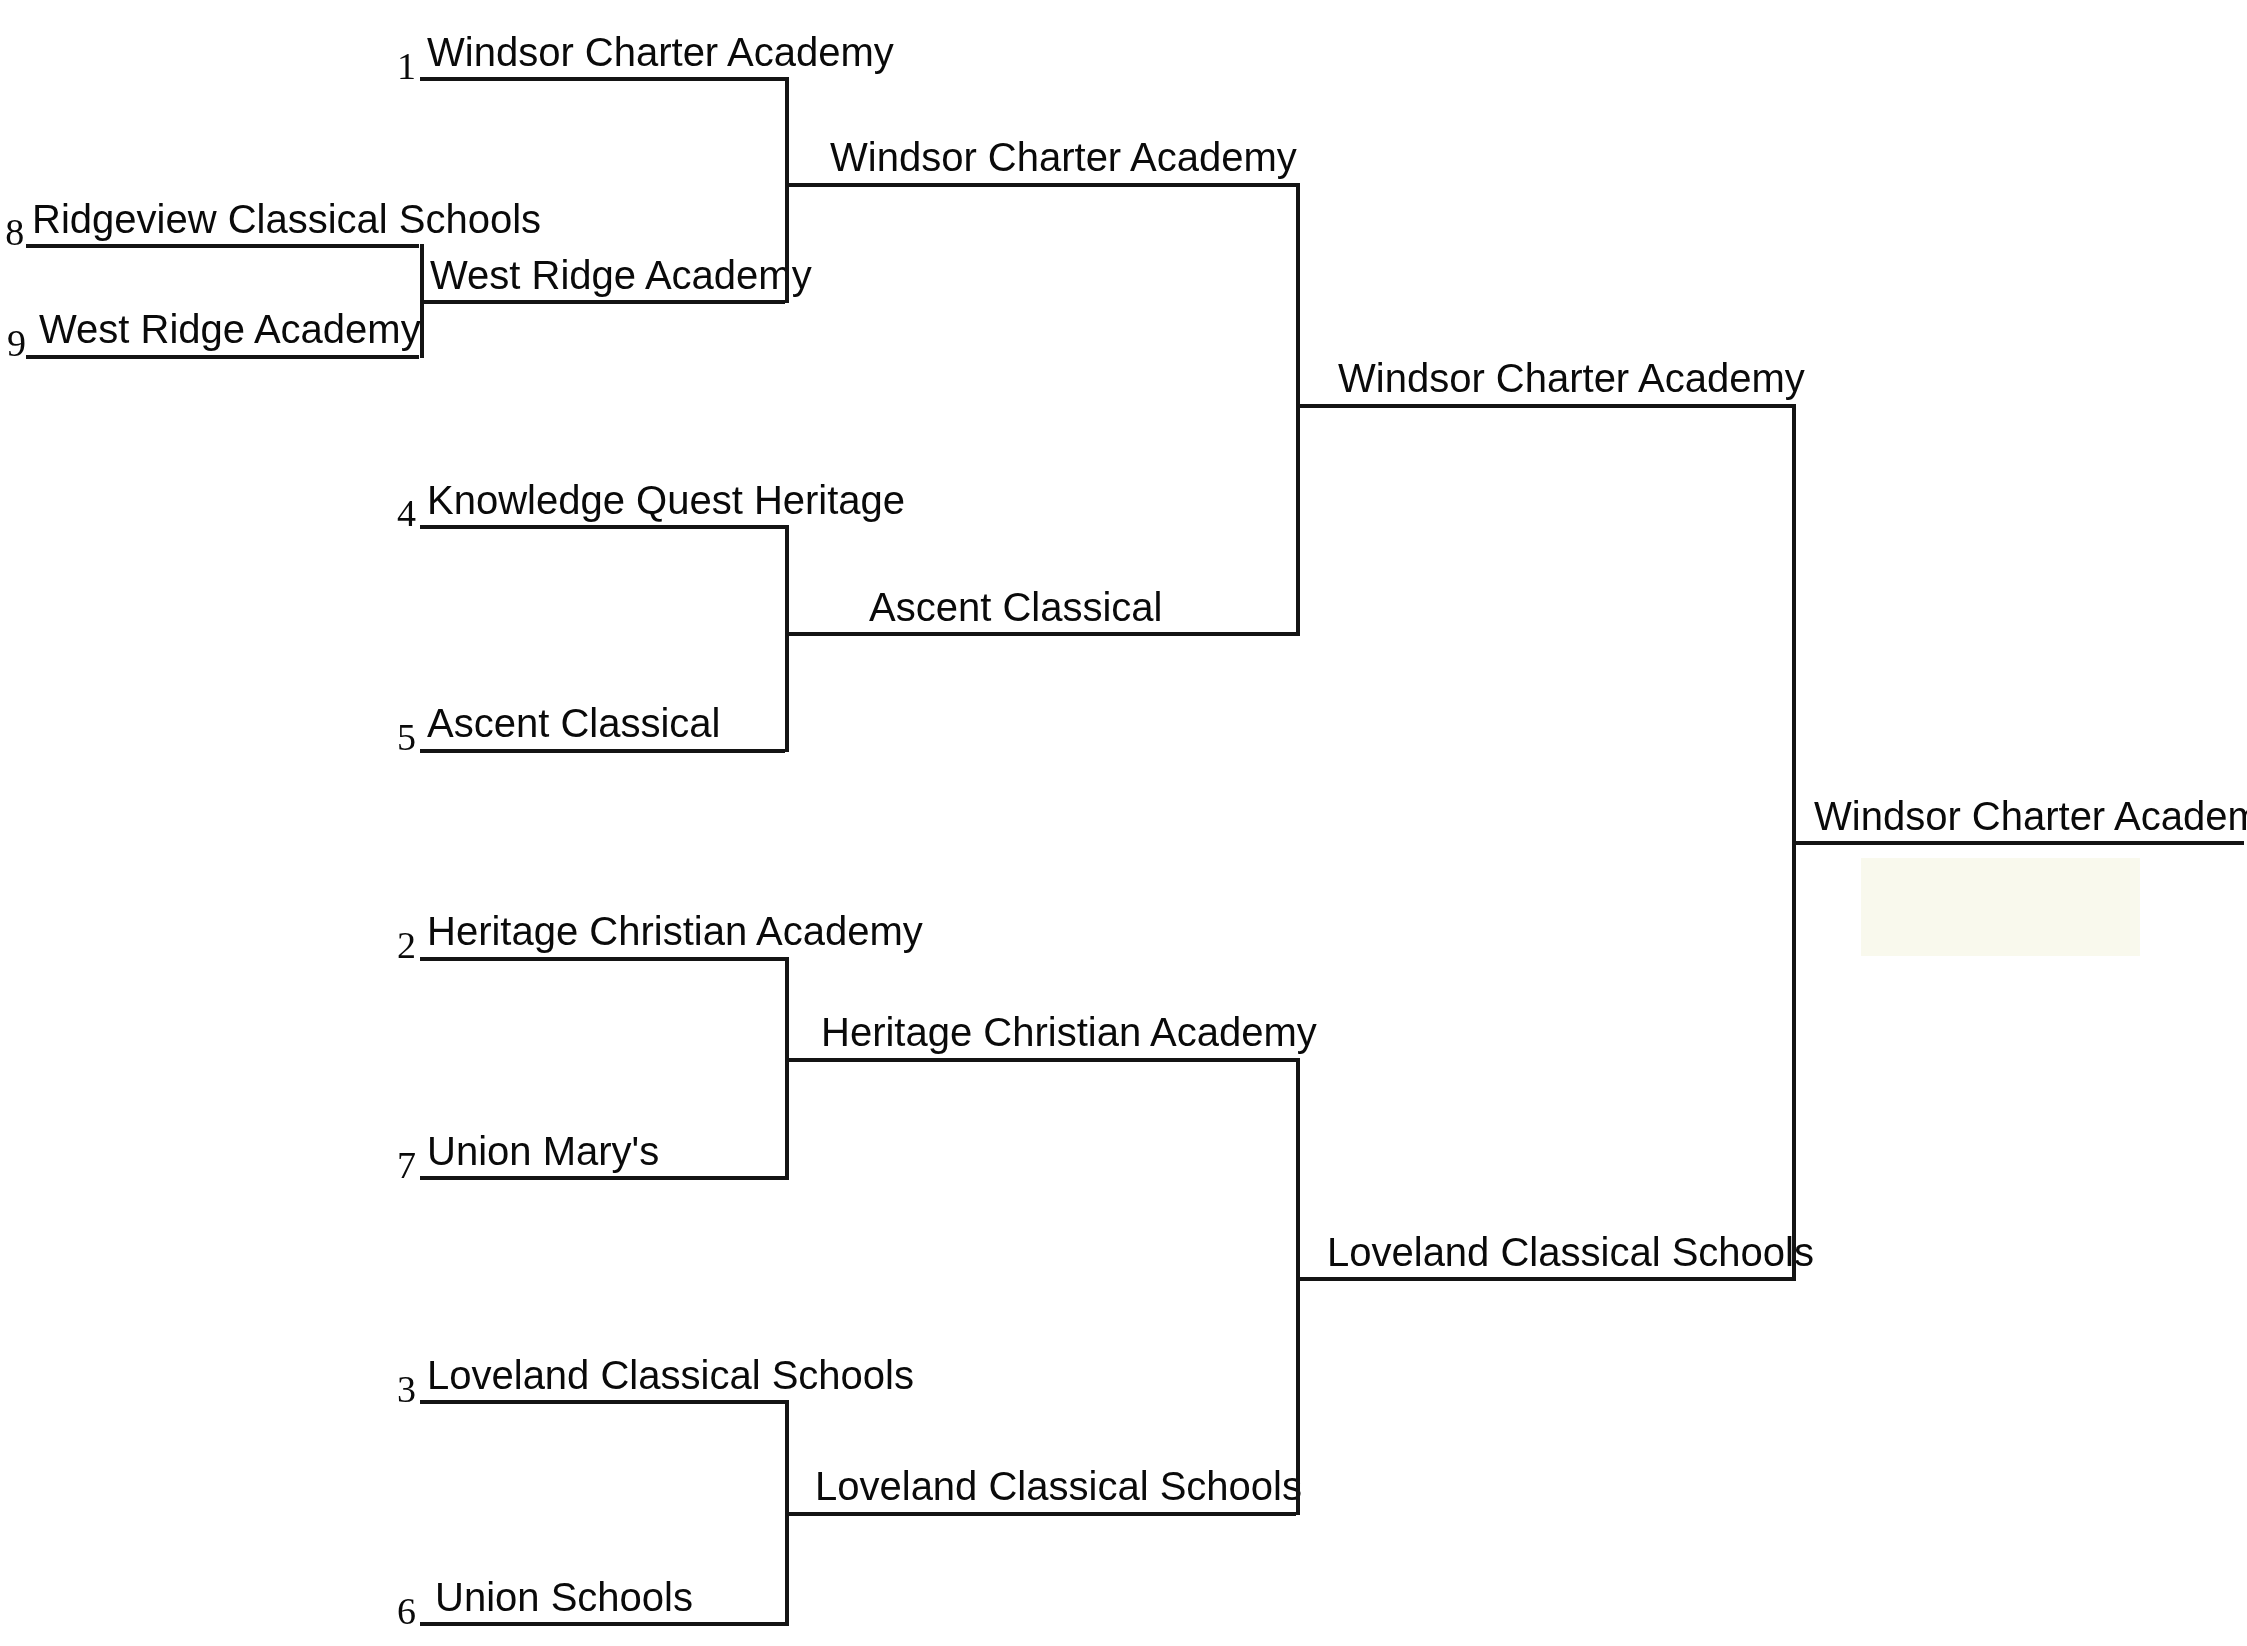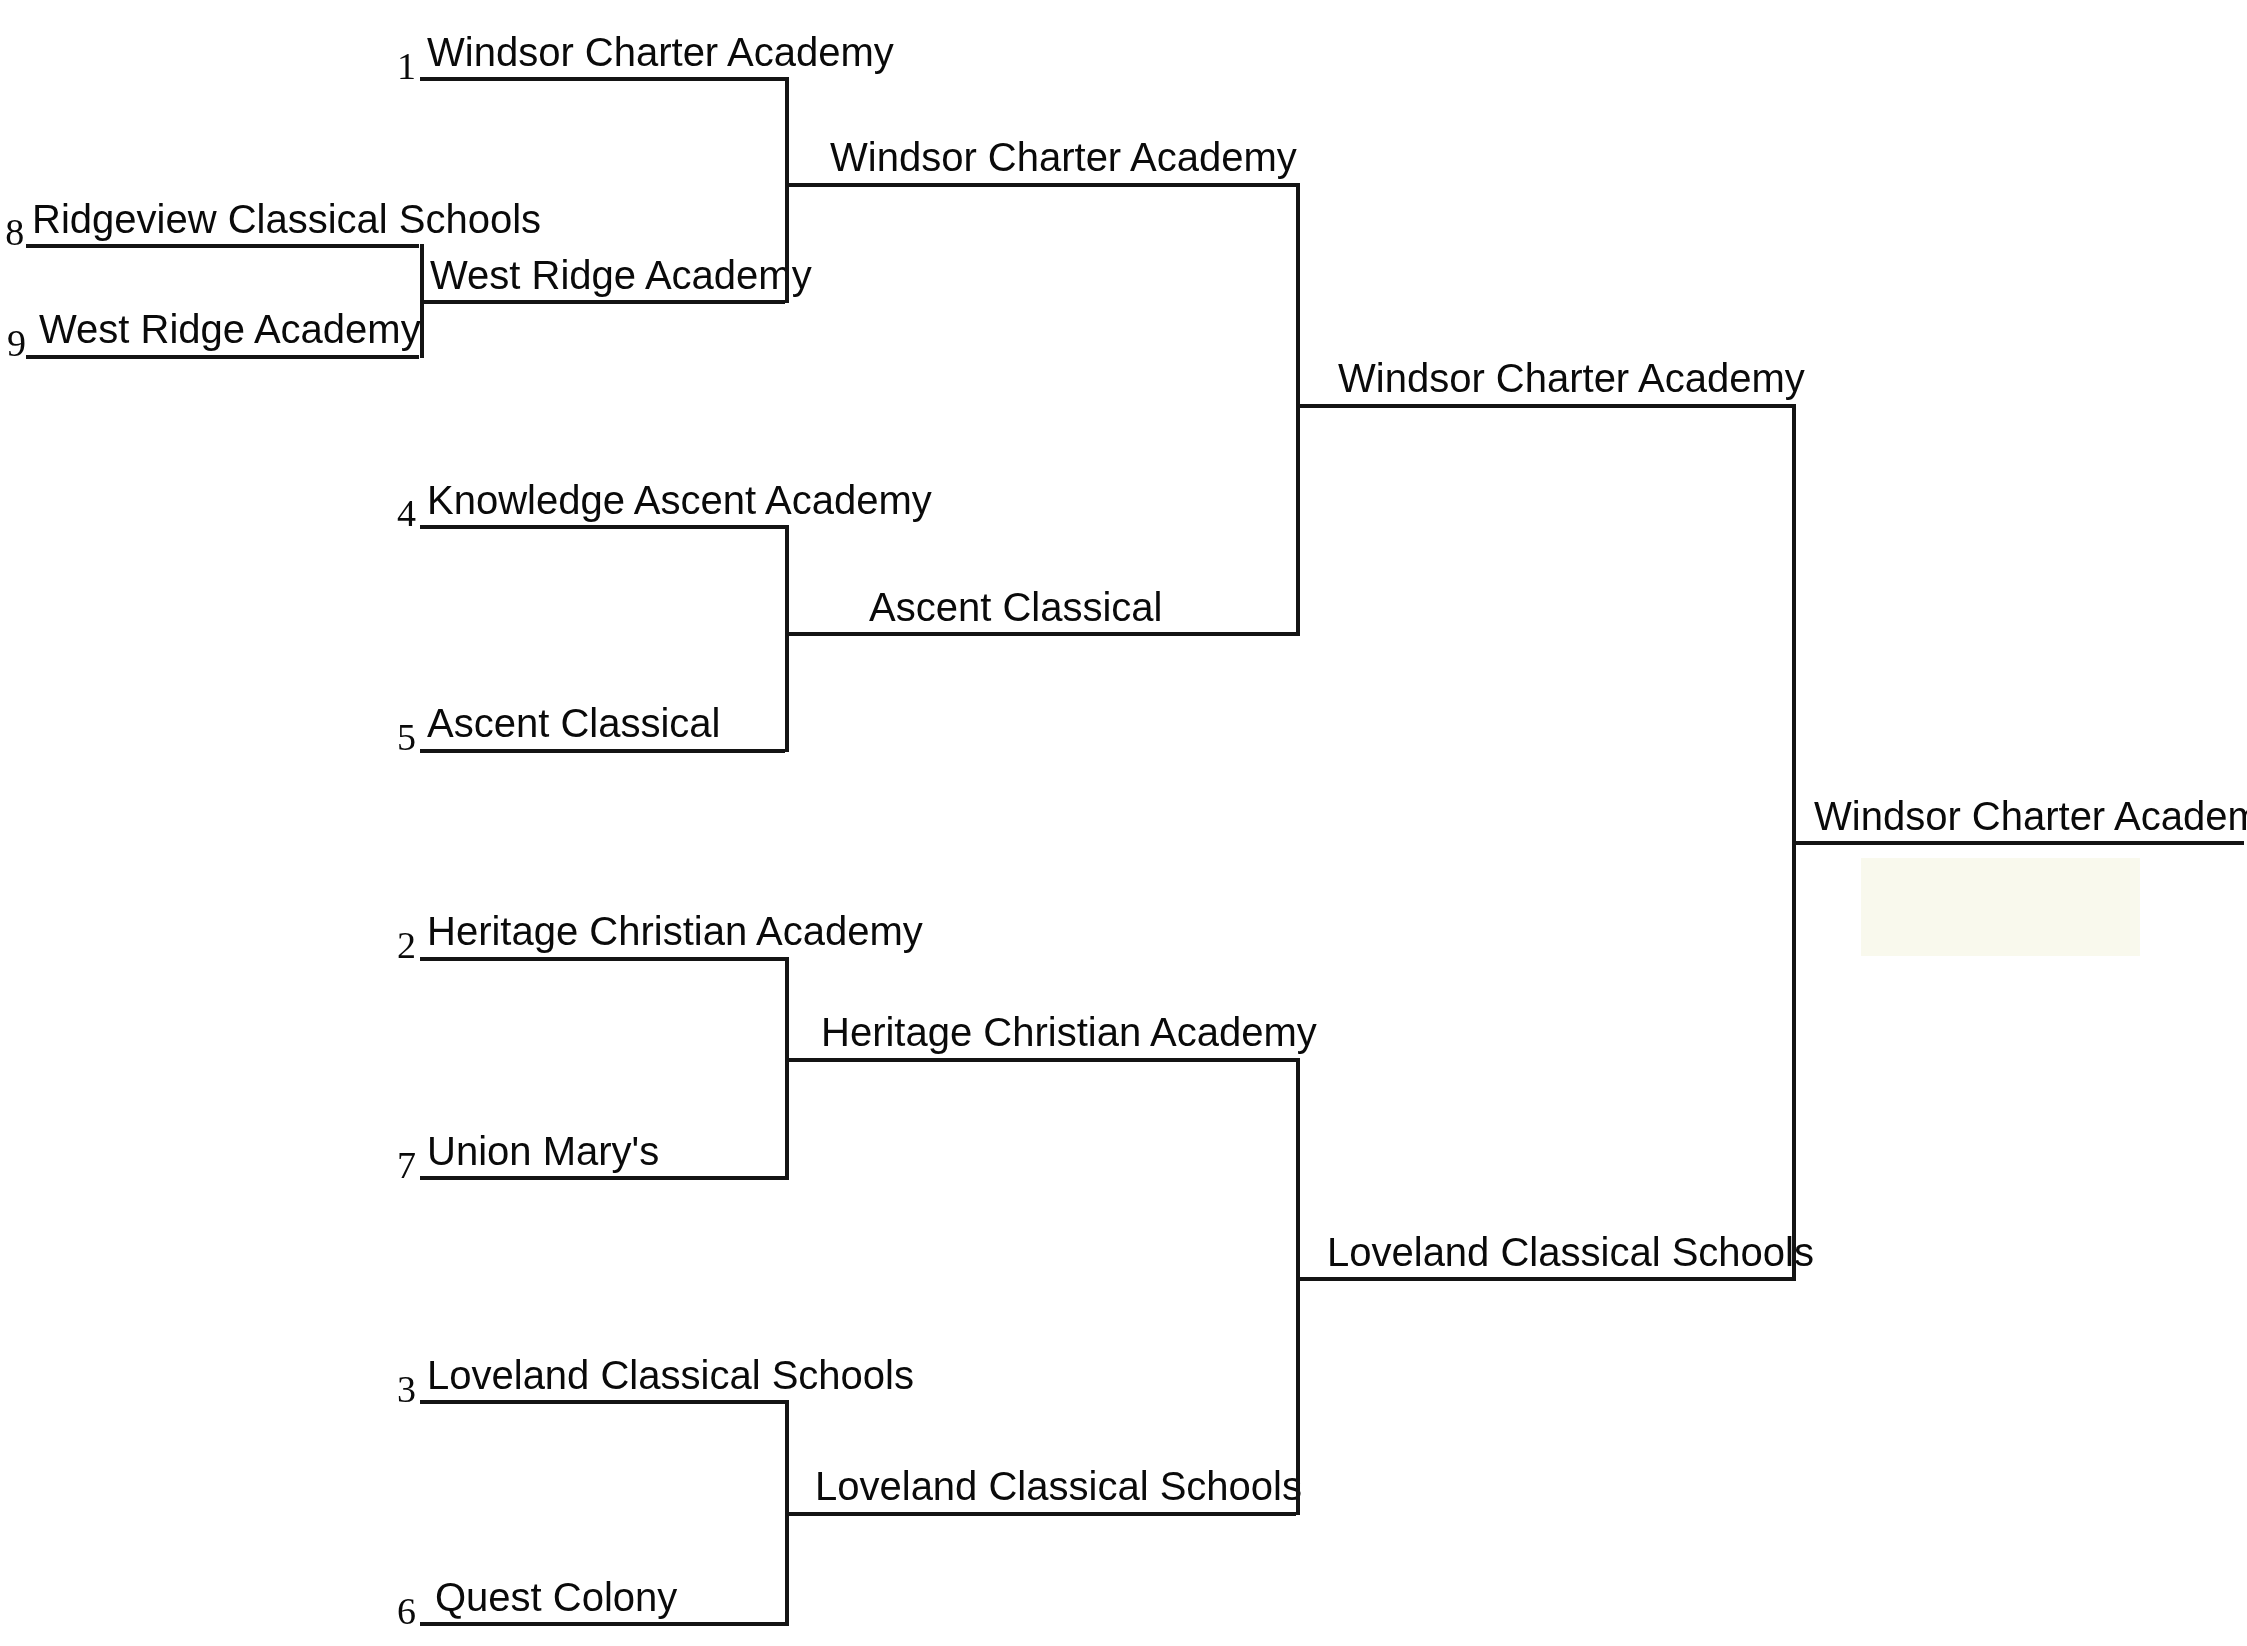--- a/index.html
+++ b/index.html
@@ -53,21 +53,21 @@
 
   <span class="seed" style="left:397px; top:46px;">1</span>
   <span class="team" style="left:427px; top:30px;">Windsor Charter Academy</span>
   <div class="hl" style="left:420px; top:77px; width:365px;"></div>
 
   <div class="vl" style="left:785px; top:77px; height:226px;"></div>
   <span class="team" style="left:830px; top:135px;">Windsor Charter Academy</span>
   <div class="hl" style="left:785px; top:183px; width:511px;"></div>
 
   <span class="seed" style="left:397px; top:493px;">4</span>
-  <span class="team" style="left:427px; top:478px;">Knowledge Ascent Academy</span>
+  <span class="team" style="left:427px; top:478px;">Knowledge Quest Heritage</span>
   <div class="hl" style="left:420px; top:525px; width:365px;"></div>
 
   <span class="seed" style="left:397px; top:717px;">5</span>
   <span class="team" style="left:427px; top:701px;">Ascent Classical</span>
   <div class="hl" style="left:420px; top:749px; width:365px;"></div>
 
   <div class="vl" style="left:785px; top:525px; height:227px;"></div>
   <span class="team" style="left:869px; top:585px;">Ascent Classical</span>
   <div class="hl" style="left:785px; top:632px; width:511px;"></div>
 
@@ -85,21 +85,21 @@
 
   <div class="vl" style="left:785px; top:957px; height:223px;"></div>
   <span class="team" style="left:821px; top:1010px;">Heritage Christian Academy</span>
   <div class="hl" style="left:785px; top:1058px; width:511px;"></div>
 
   <span class="seed" style="left:397px; top:1369px;">3</span>
   <span class="team" style="left:427px; top:1353px;">Loveland Classical Schools</span>
   <div class="hl" style="left:420px; top:1400px; width:365px;"></div>
 
   <span class="seed" style="left:397px; top:1591px;">6</span>
-  <span class="team" style="left:435px; top:1575px;">Quest Colony</span>
+  <span class="team" style="left:435px; top:1575px;">Union Schools</span>
   <div class="hl" style="left:420px; top:1622px; width:365px;"></div>
 
   <div class="vl" style="left:785px; top:1400px; height:226px;"></div>
   <span class="team" style="left:815px; top:1464px;">Loveland Classical Schools</span>
   <div class="hl" style="left:785px; top:1512px; width:511px;"></div>
 
   <div class="vl" style="left:1296px; top:1058px; height:457px;"></div>
   <span class="team" style="left:1327px; top:1230px;">Loveland Classical Schools</span>
   <div class="hl" style="left:1296px; top:1277px; width:497px;"></div>
 

